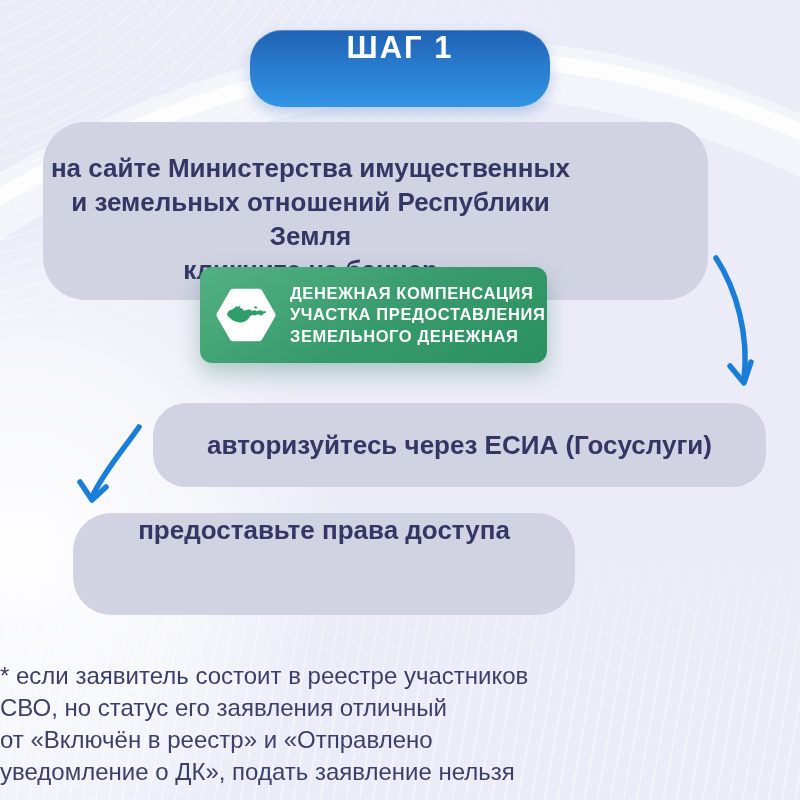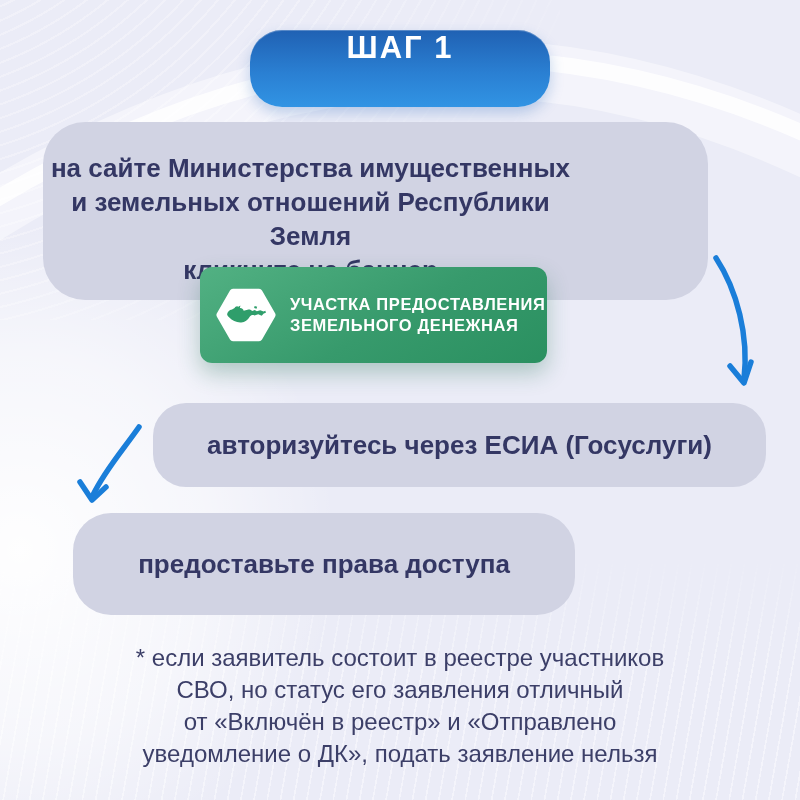--- a/index.html
+++ b/index.html
@@ -54,37 +54,37 @@
     font-size:26px;font-weight:bold;line-height:34px;text-align:center;
   }
   .card-1{left:43px;top:122px;width:665px;height:178px;border-radius:42px;}
   .card-1 .card-text{position:absolute;left:0;top:20px;width:535px;margin-top:9px;}
   .card-2{
     left:153px;top:403px;width:613px;height:84px;border-radius:33px;
     display:flex;align-items:center;justify-content:center;
   }
   .card-3{
     left:73px;top:513px;width:502px;height:102px;border-radius:38px;
-    display:flex;flex-direction:column;align-items:center;justify-content:center;
+    display:flex;flex-direction:column;align-items:center;justify-content:space-between;
   }
 
   .banner{
     left:200px;top:267px;width:347px;height:96px;border-radius:12px;
     background:linear-gradient(150deg,#52b183 0%,#379a6c 55%,#2a9060 100%);
     box-shadow:0 10px 22px rgba(30,110,75,.30);
     display:flex;align-items:center;cursor:pointer;
   }
   .banner-icon{margin-left:15px;width:62px;height:62px;flex:0 0 auto;}
   .banner-text{
     margin-left:13px;color:#fff;font-size:16.5px;font-weight:bold;
     line-height:21.5px;letter-spacing:.6px;text-align:left;
   }
 
   .footnote{
-    left:0;top:642px;width:800px;text-align:center;
+    left:0;top:660px;width:800px;
     color:#3c3f68;font-size:24px;font-weight:500;line-height:32px;
   }
 </style>
 </head>
 <body>
 
 <div class="canvas">
 
   <div class="decor decor-arcs-tl"></div>
   <div class="decor decor-swoosh"></div>
@@ -115,20 +115,21 @@
           C19.2,8.2 20.8,9.4 21.4,11.2 L25.6,10.2
           C27.6,9.4 29.6,10.2 30.8,11.6 L33.6,10.4 L35.8,11.8 L39.6,10.8
           L43.2,12.2 L45.2,11.2 L45.8,13.6 L43.4,14.4 L41.2,16.8 L37.4,15.2
           L33.2,16.4 C31.2,15.6 29.2,16.2 28.0,17.8
           C26.0,21.4 22.6,23.8 18.8,24.2 C13.8,24.6 8.8,22.4 5.6,18.8
           C4.4,17.6 3.2,16.4 3.2,15.2 Z"></path>
         <path fill="#2f9e6b" d="M33.4,6.2 L36.2,7.0 L35.5,9.0 L32.8,8.2 Z"></path>
       </g>
     </svg>
     <div class="banner-text">
+      <div>ДЕНЕЖНАЯ КОМПЕНСАЦИЯ</div>
       <div>УЧАСТКА ПРЕДОСТАВЛЕНИЯ</div>
       <div>ЗЕМЕЛЬНОГО ДЕНЕЖНАЯ</div>
     </div>
   </div>
 
   <div class="fg card card-2">
     <div>авторизуйтесь через ЕСИА (Госуслуги)</div>
   </div>
 
   <div class="fg card card-3">

